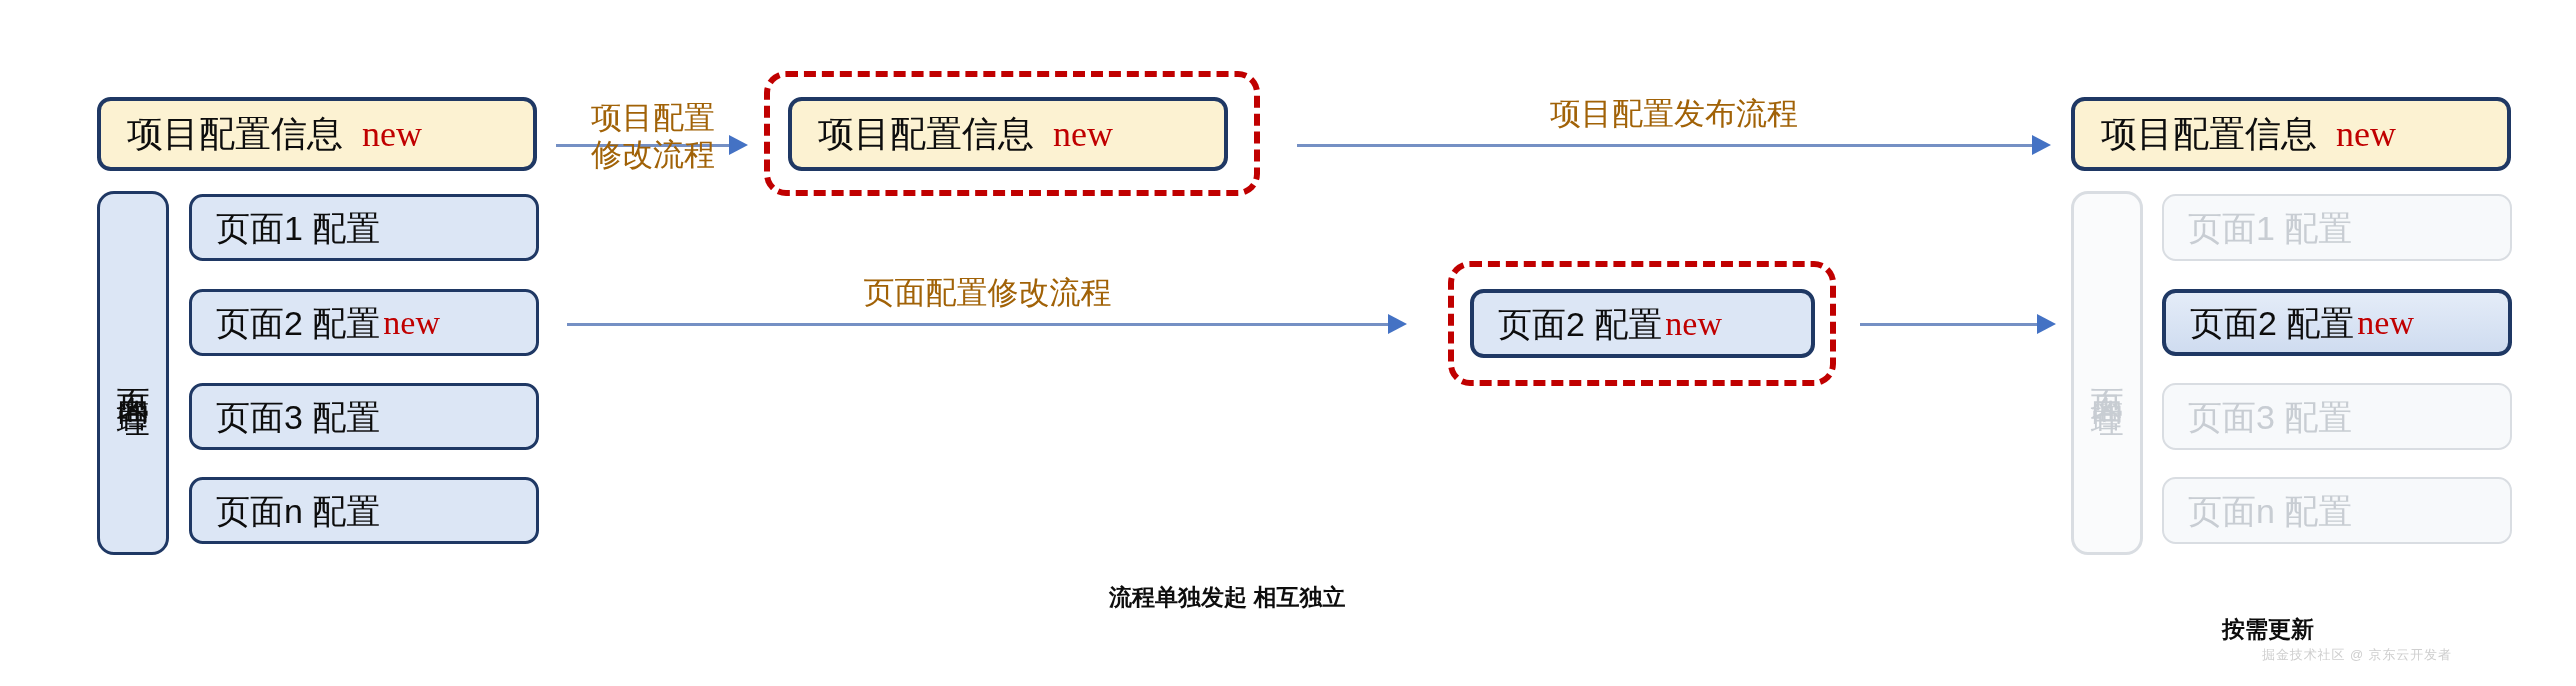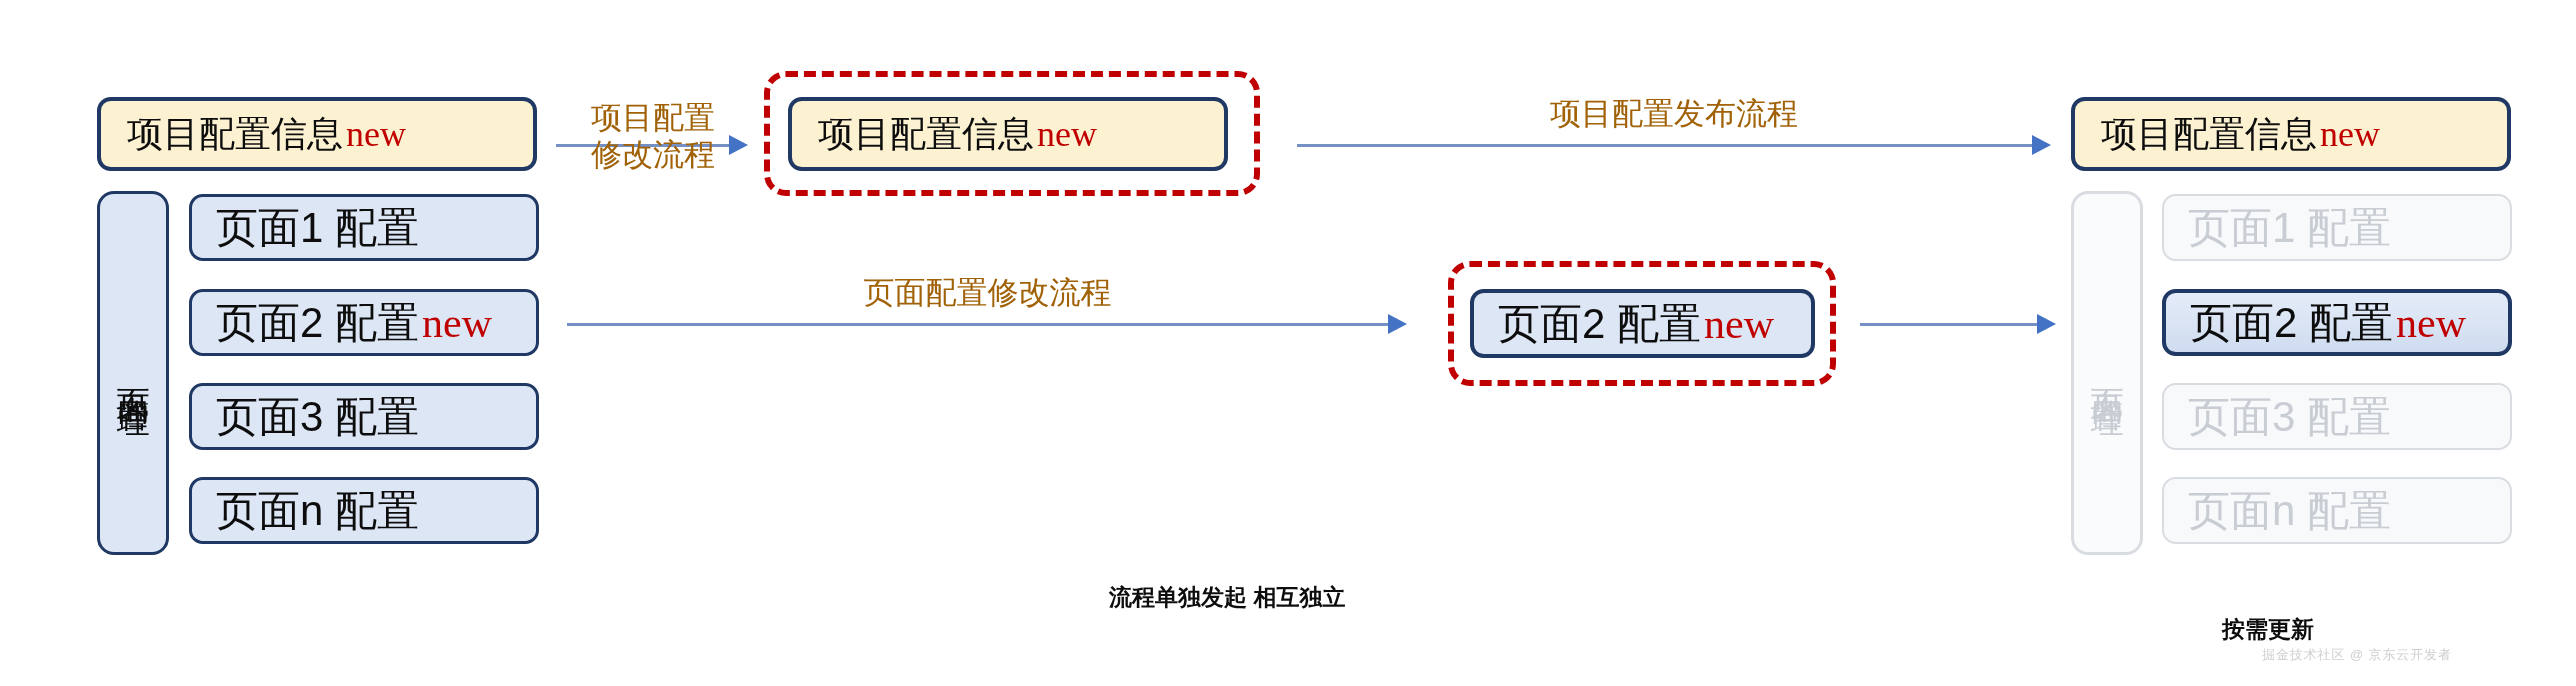--- a/index.html
+++ b/index.html
@@ -40,28 +40,29 @@
     font-family: Liberation Serif, serif;
   }
 
   
   .card-yellow {
     background: #fcf2d2;
     border: 4.3px solid #1f3864;
     color: #0d0d0d;
     font-size: 36px;
     padding-left: 26px;
+    gap: 16px;
   }
 
   
   .card-blue {
     background: #dce6f5;
     border: 3.4px solid #1f3864;
     color: #0d0d0d;
-    font-size: 42px;
+    font-size: 34px;
     padding-left: 24px;
   }
 
   
   .rail {
     position: absolute;
     box-sizing: border-box;
     background: #dce6f5;
     border: 3.4px solid #1f3864;
     border-radius: 17px;

